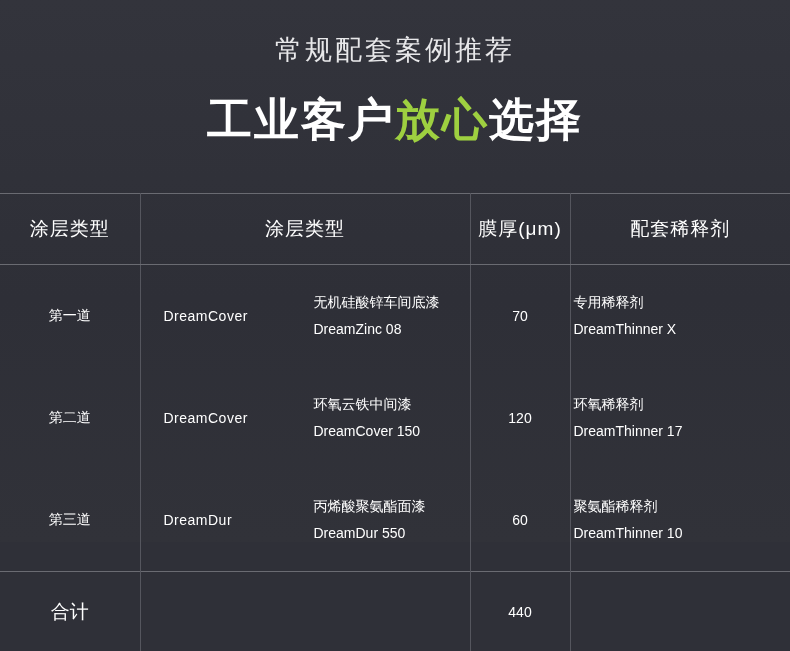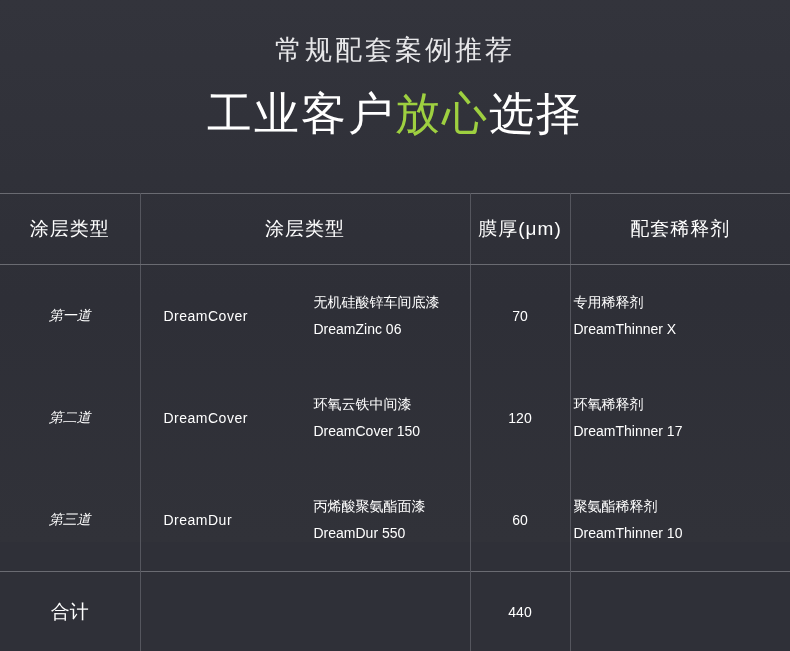--- a/index.html
+++ b/index.html
@@ -28,23 +28,23 @@
     text-align: center;
   }
   .header-sub {
     font-size: 27px;
     letter-spacing: 3px;
     color: #e8e8ea;
     font-weight: normal;
     line-height: 1.2;
   }
   .header-main {
-    margin-top: 20px;
+    margin-top: 26px;
     font-size: 45px;
-    font-weight: normal;
+    font-weight: bold;
     letter-spacing: 2px;
     line-height: 1.25;
     color: #ffffff;
   }
   .header-main .accent {
     color: #9ed040;
   }
 
   
   .table-wrap {
@@ -74,21 +74,21 @@
     border-bottom: 1px solid #6a6b72;
   }
   table.spec tr.head-row th:first-child { border-left: none; }
   table.spec tr.head-row th:last-child { border-right: none; margin-left: 44px; }
 
   table.spec tr.data-row td {
     height: 100px;
     font-size: 14px;
     border-bottom: none;
   }
-  table.spec tr.data-row td:first-child { border-left: none; font-style: italic; }
+  table.spec tr.data-row td:first-child { border-left: none; }
   table.spec tr.data-row td:last-child { border-right: none; }
 
   table.spec tr.total-row td {
     height: 78px;
     font-size: 19px;
     border-top: 1px solid #6a6b72;
     border-bottom: 1px solid #6a6b72;
   }
   table.spec tr.total-row td:first-child { border-left: none; margin-left: 28px; }
   table.spec tr.total-row td:last-child { border-right: none; }
@@ -159,21 +159,21 @@
         </tr>
       </thead>
       <tbody>
         <tr class="data-row">
           <td>第一道</td>
           <td>
             <div class="paint-cell">
               <div class="paint-brand">DreamCover</div>
               <div class="paint-desc">
                 <span class="cn">无机硅酸锌车间底漆</span>
-                <span class="en">DreamZinc 06</span>
+                <span class="en">DreamZinc 08</span>
               </div>
             </div>
           </td>
           <td>70</td>
           <td>
             <div class="thinner-cell">
               <span class="cn">专用稀释剂</span>
               <span class="en">DreamThinner X</span>
             </div>
           </td>

